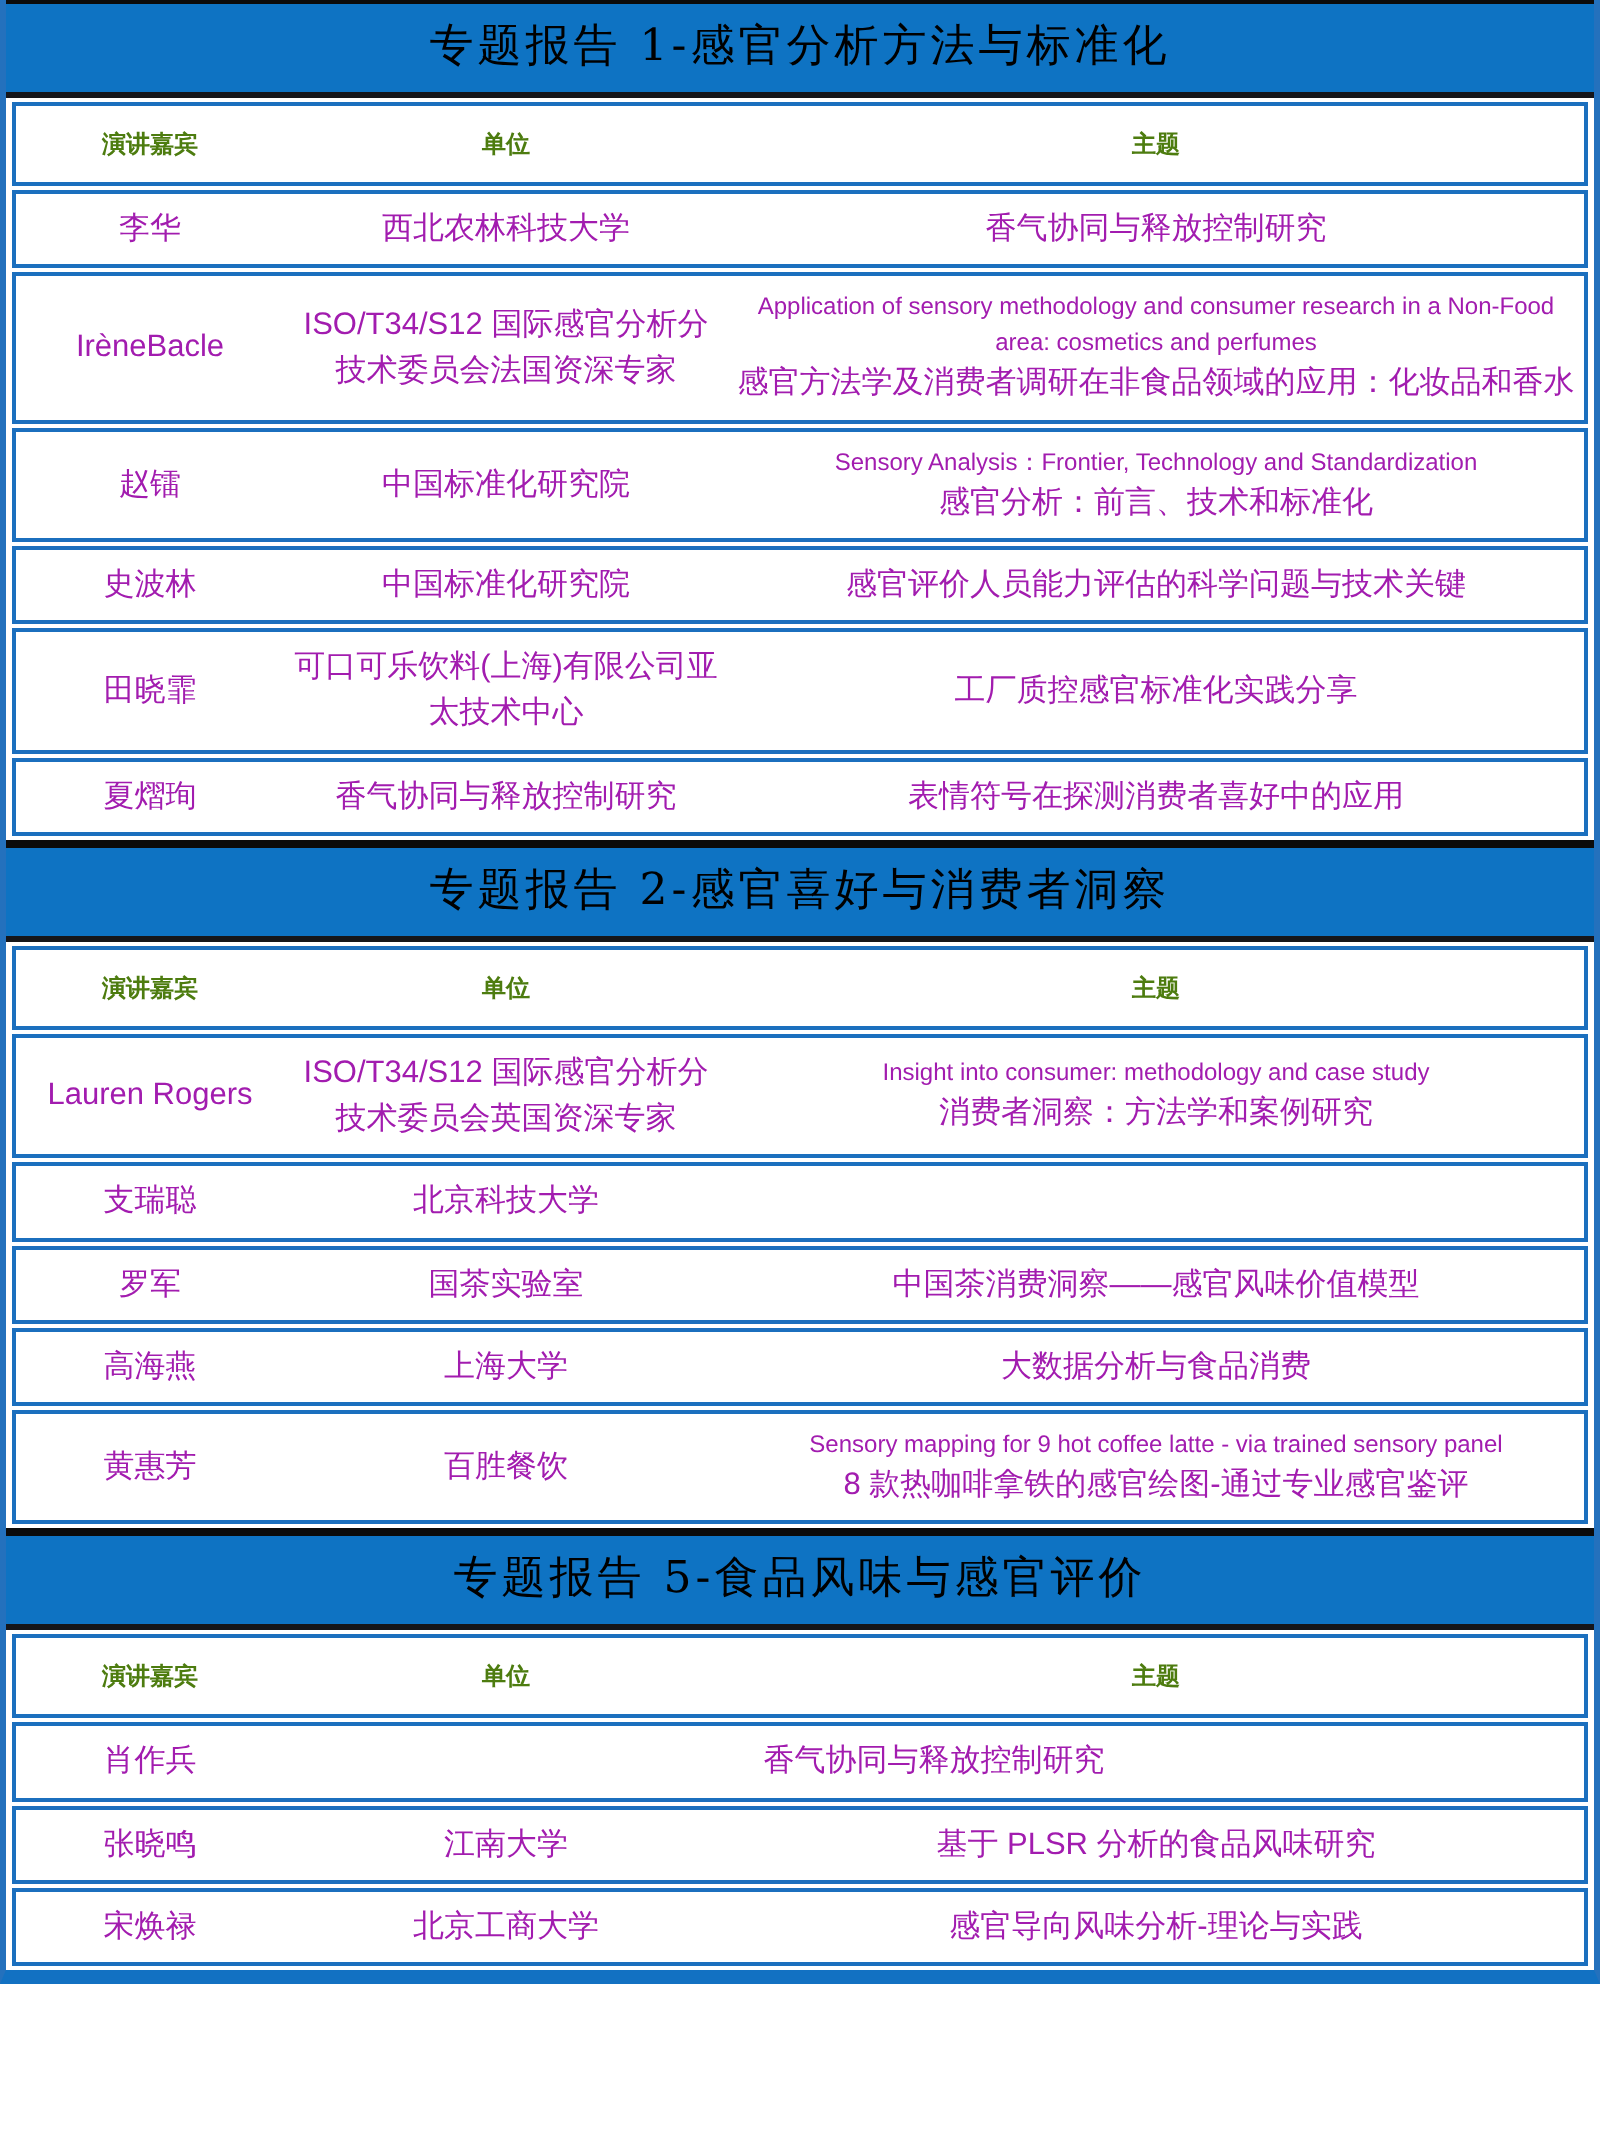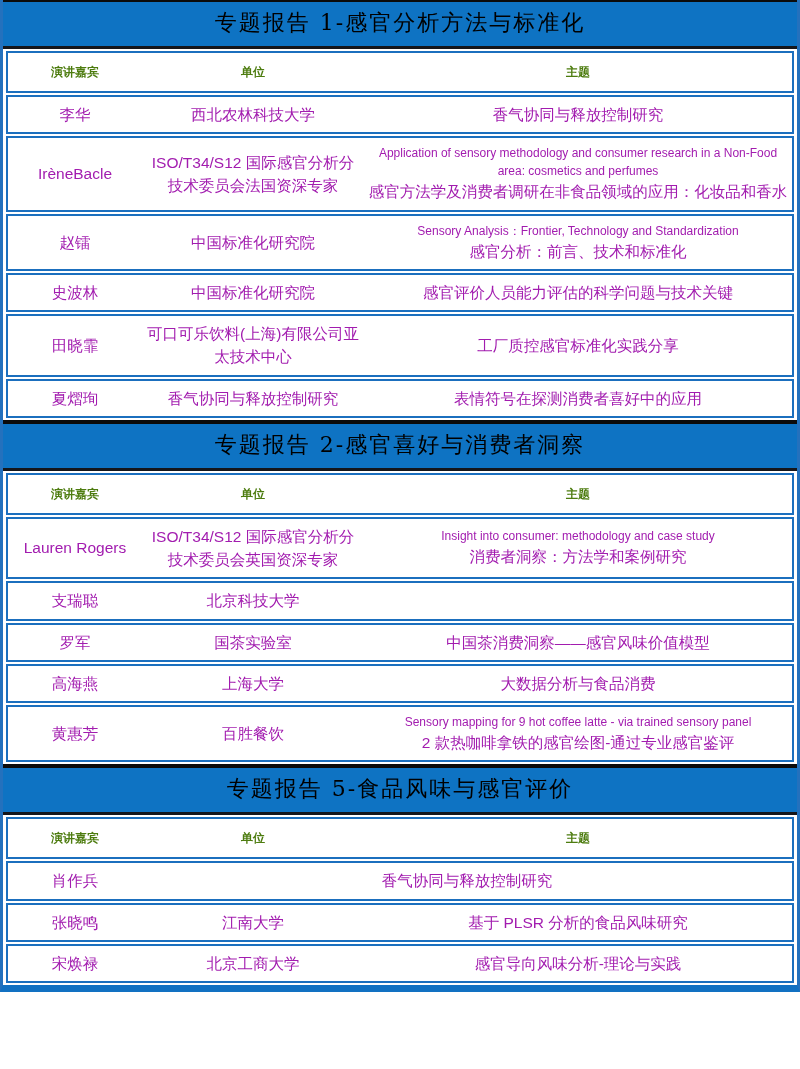--- a/index.html
+++ b/index.html
@@ -160,21 +160,21 @@
 
         <span class="topic-zh">大数据分析与食品消费</span>
       </div>
     </div>
 
     <div class="row">
       <div class="cell c1">黄惠芳</div>
       <div class="cell c2 org-cell">百胜餐饮</div>
       <div class="cell c3">
         <span class="topic-en">Sensory mapping for 9 hot coffee latte - via trained sensory panel</span>
-        <span class="topic-zh">2 款热咖啡拿铁的感官绘图-通过专业感官鉴评</span>
+        <span class="topic-zh">8 款热咖啡拿铁的感官绘图-通过专业感官鉴评</span>
       </div>
     </div>
   </div>
 
   <div class="banner">
     <span>专题报告 5-食品风味与感官评价</span>
   </div>
   <div class="tbl">
     <div class="row header-row">
       <div class="cell c1">演讲嘉宾</div>

